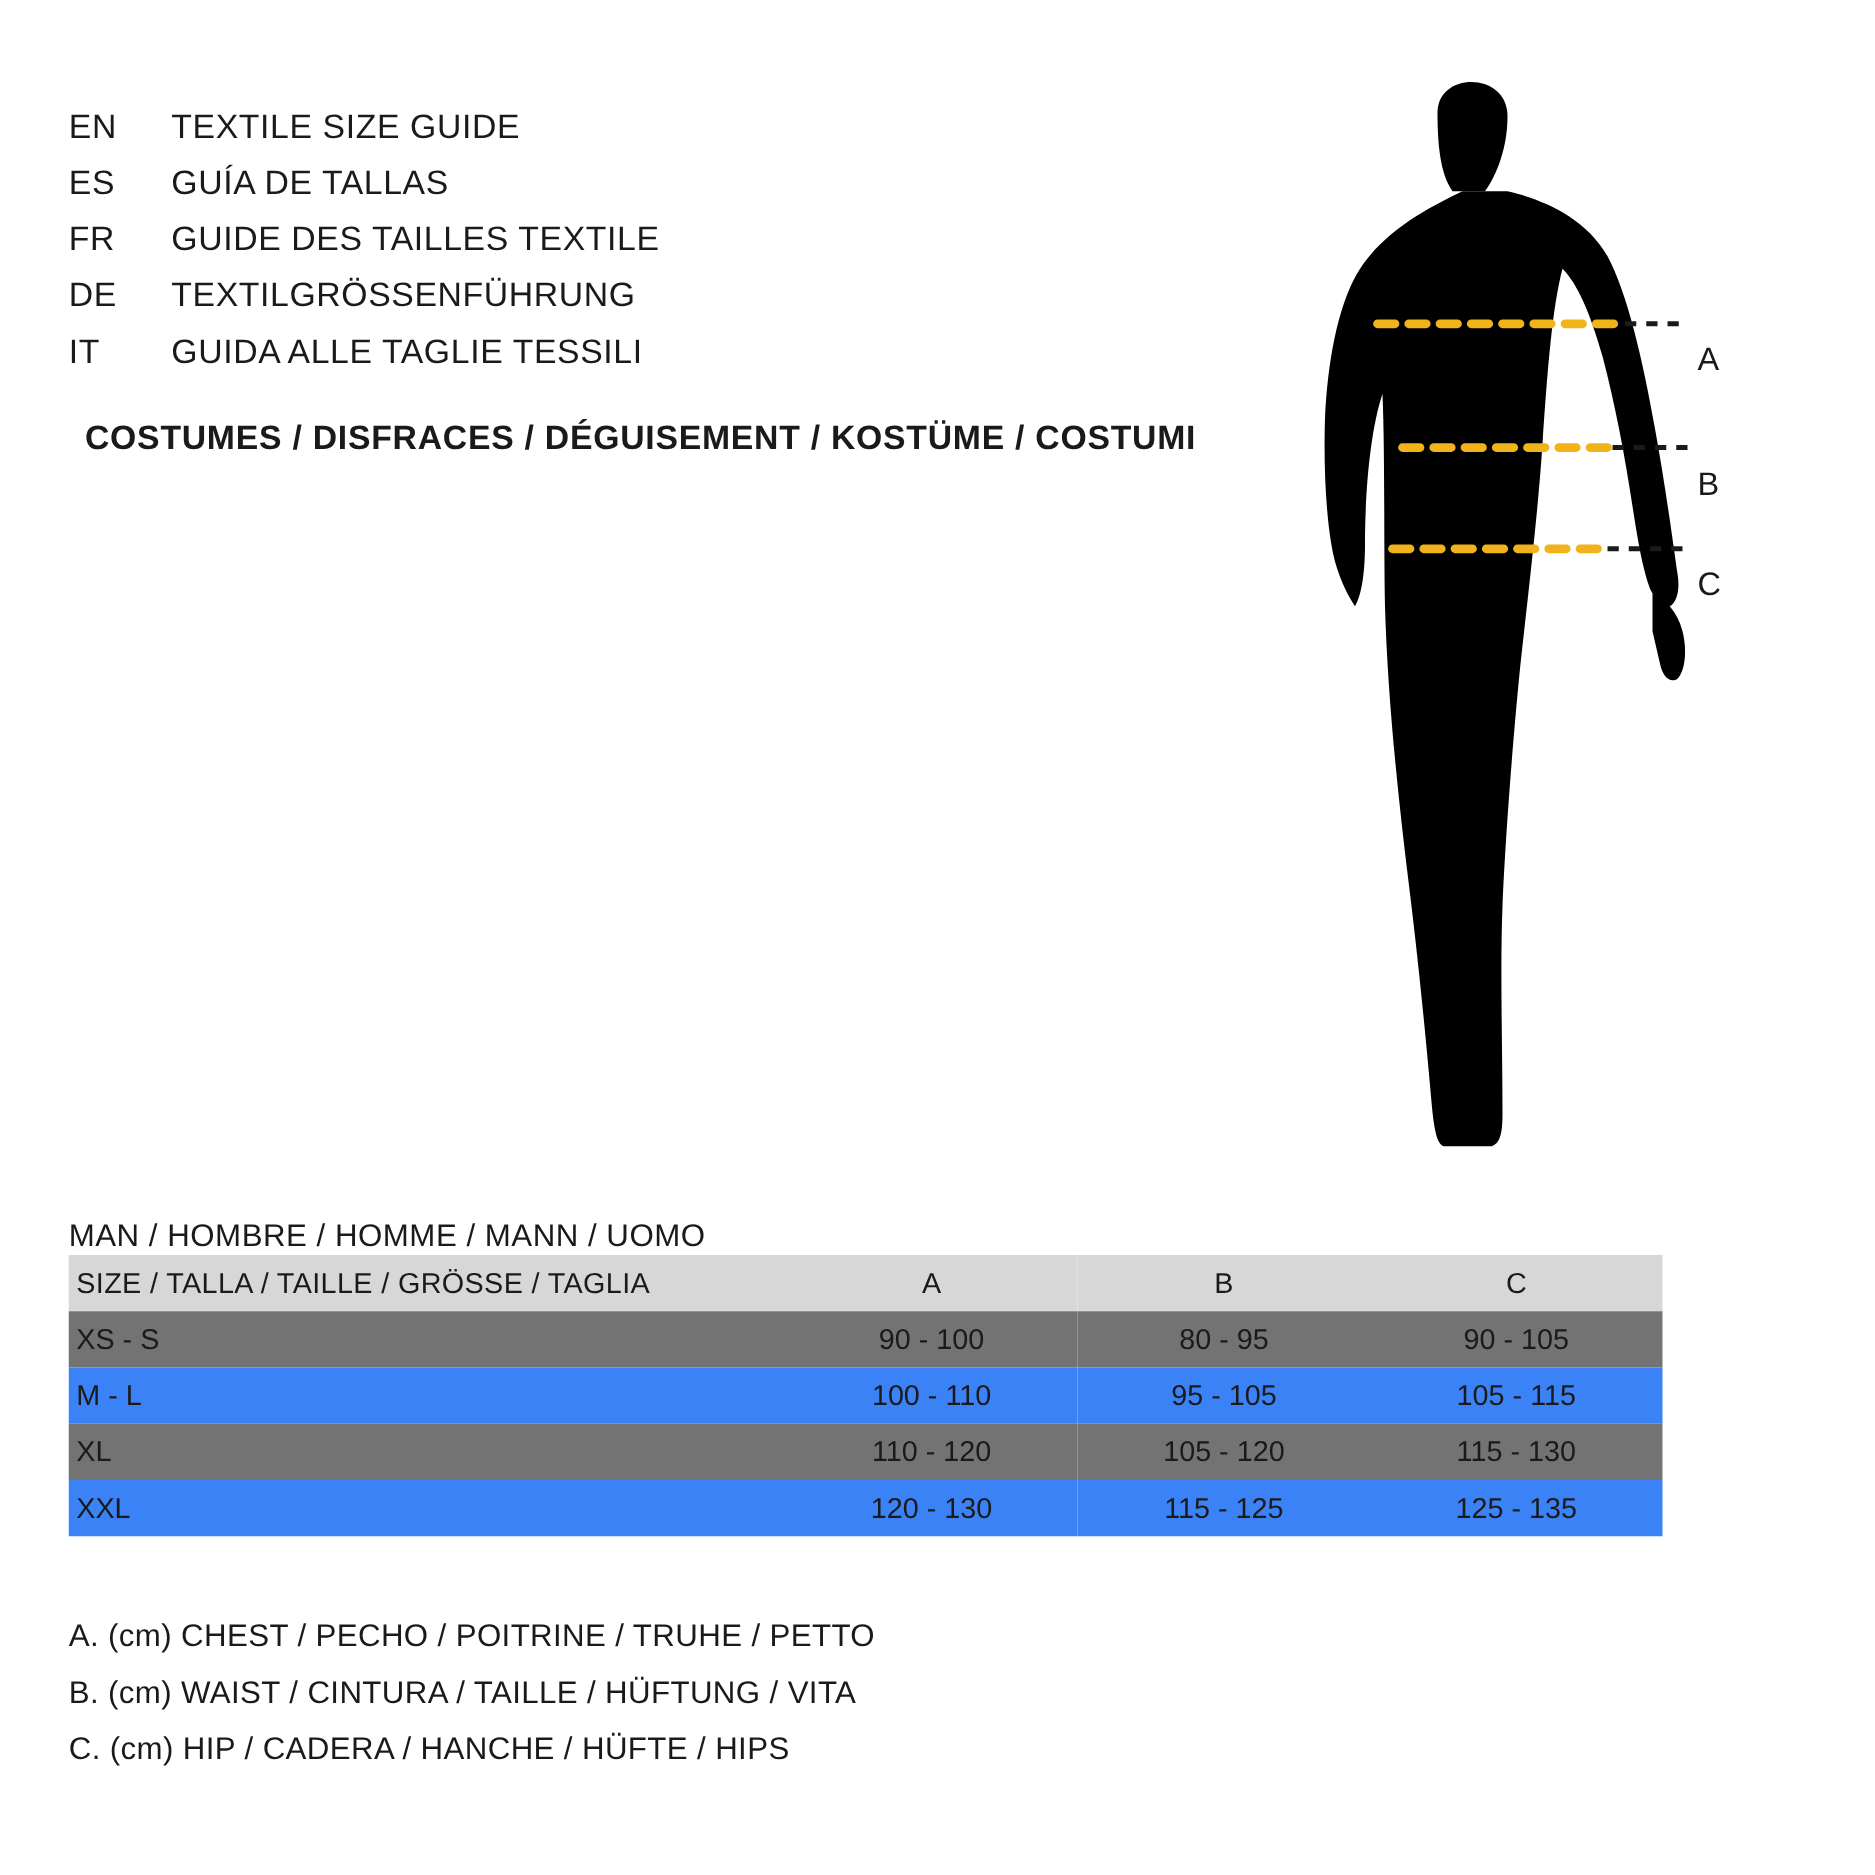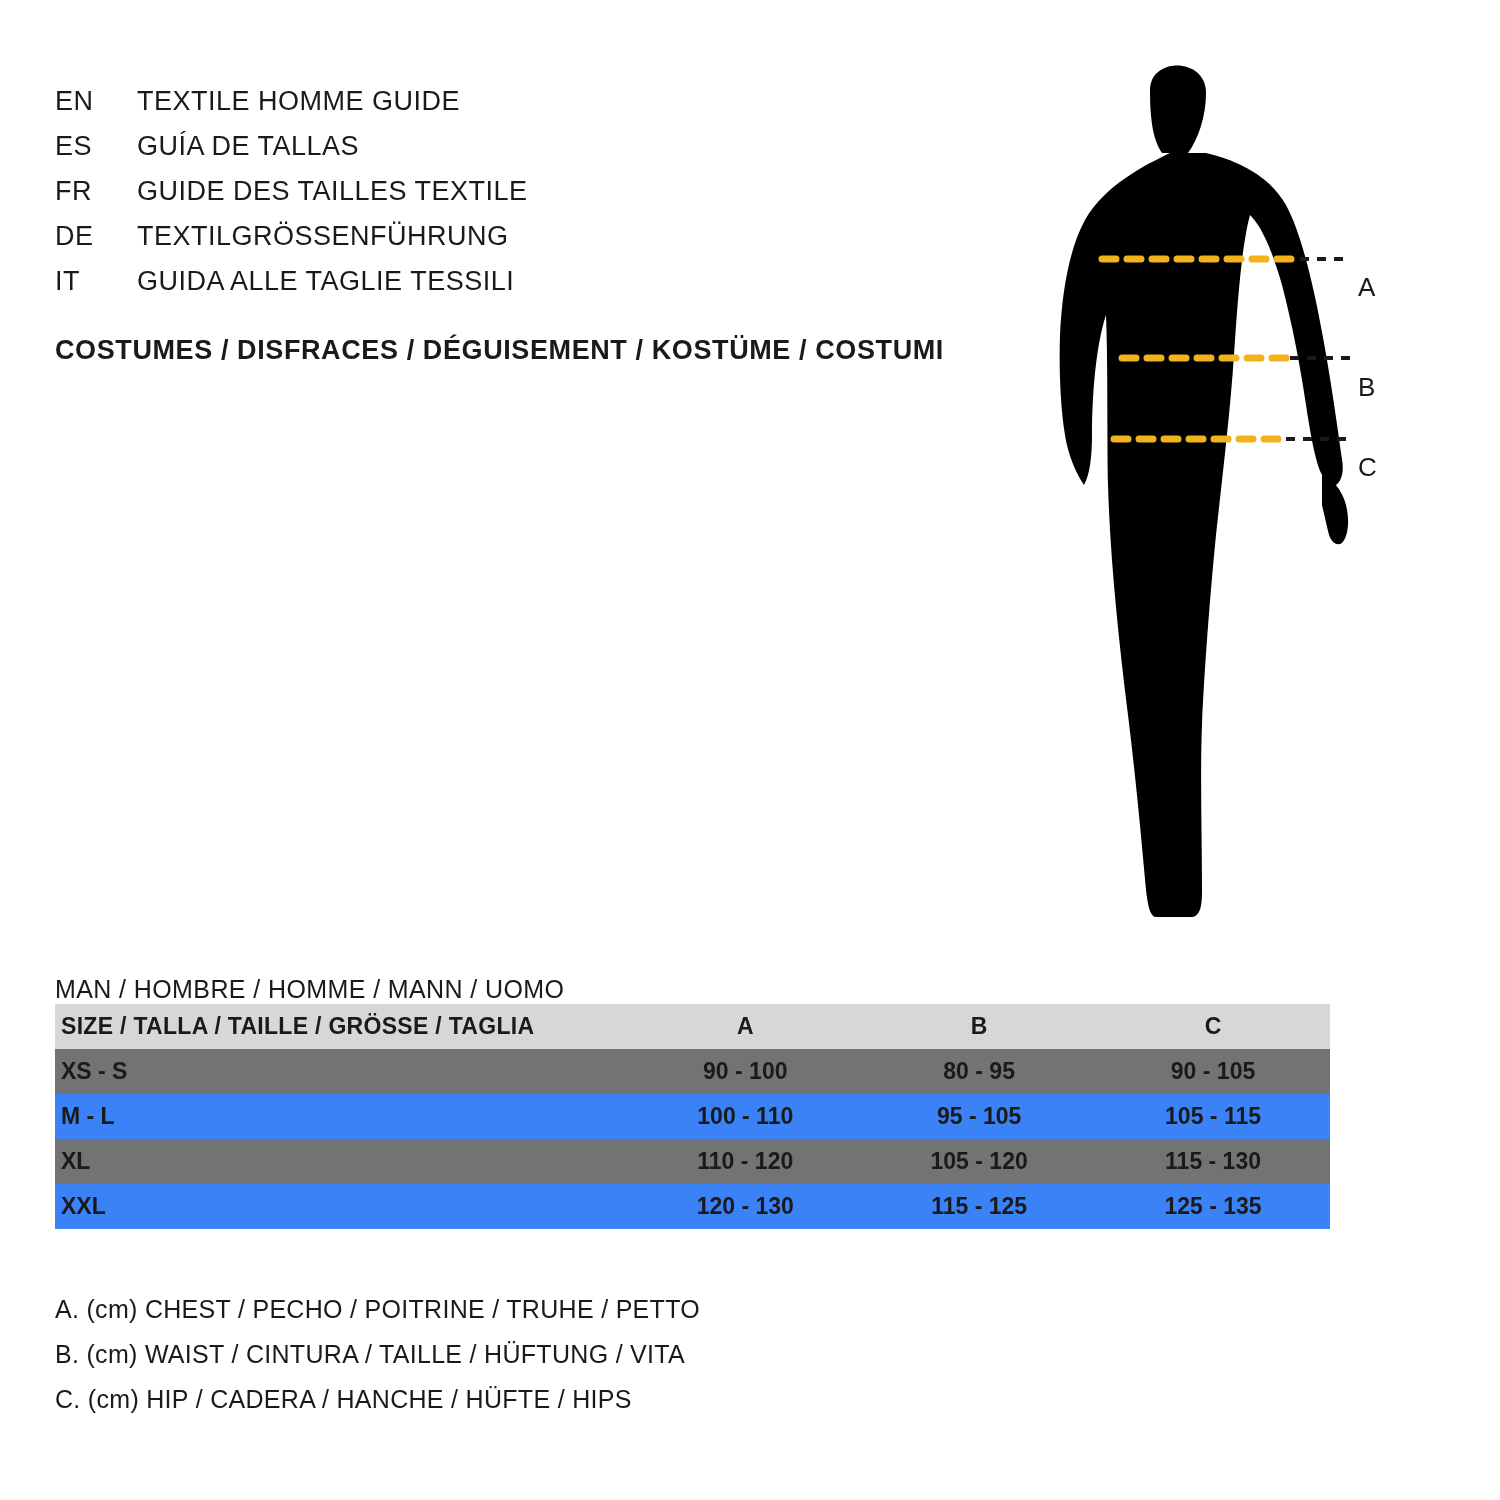--- a/index.html
+++ b/index.html
@@ -34,21 +34,21 @@
   .lang-code {
     width: 82px;
     flex: 0 0 82px;
   }
   .lang-text {
     white-space: nowrap;
   }
 
   .costume-line {
     position: absolute;
-    left: 55px;
+    left: 68px;
     top: 335px;
     font-size: 27px;
     font-weight: bold;
     letter-spacing: 0.6px;
     white-space: nowrap;
   }
 
   
   .figure-wrap {
     position: absolute;
@@ -84,21 +84,21 @@
     color: #1a1a1a;
   }
   table.size-table {
     border-collapse: collapse;
     width: 1275px;
     font-size: 23px;
   }
   table.size-table th,
   table.size-table td {
     padding: 9px 0 9px 0;
-    font-weight: bold;
+    font-weight: normal;
     color: #1a1a1a;
   }
   table.size-table thead tr {
     background: #d7d7d7;
   }
   table.size-table thead th.col-size {
     text-align: left;
     padding-left: 6px;
     width: 570px;
     letter-spacing: 0.3px;
@@ -135,21 +135,21 @@
     white-space: nowrap;
     color: #1a1a1a;
   }
 </style>
 </head>
 <body>
 
 <div class="lang-block">
   <div class="lang-row">
     <span class="lang-code">EN</span>
-    <span class="lang-text">TEXTILE HOMME GUIDE</span>
+    <span class="lang-text">TEXTILE SIZE GUIDE</span>
   </div>
   <div class="lang-row">
     <span class="lang-code">ES</span>
     <span class="lang-text">GUÍA DE TALLAS</span>
   </div>
   <div class="lang-row">
     <span class="lang-code">FR</span>
     <span class="lang-text">GUIDE DES TAILLES TEXTILE</span>
   </div>
   <div class="lang-row">

